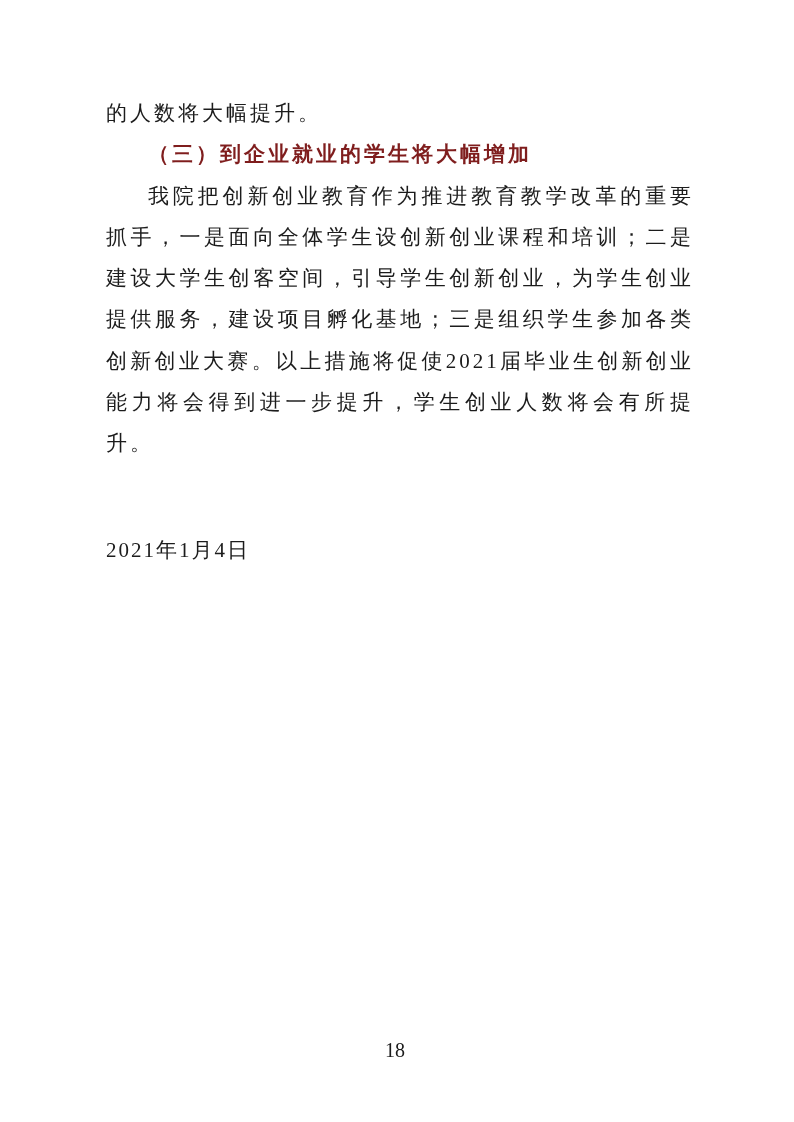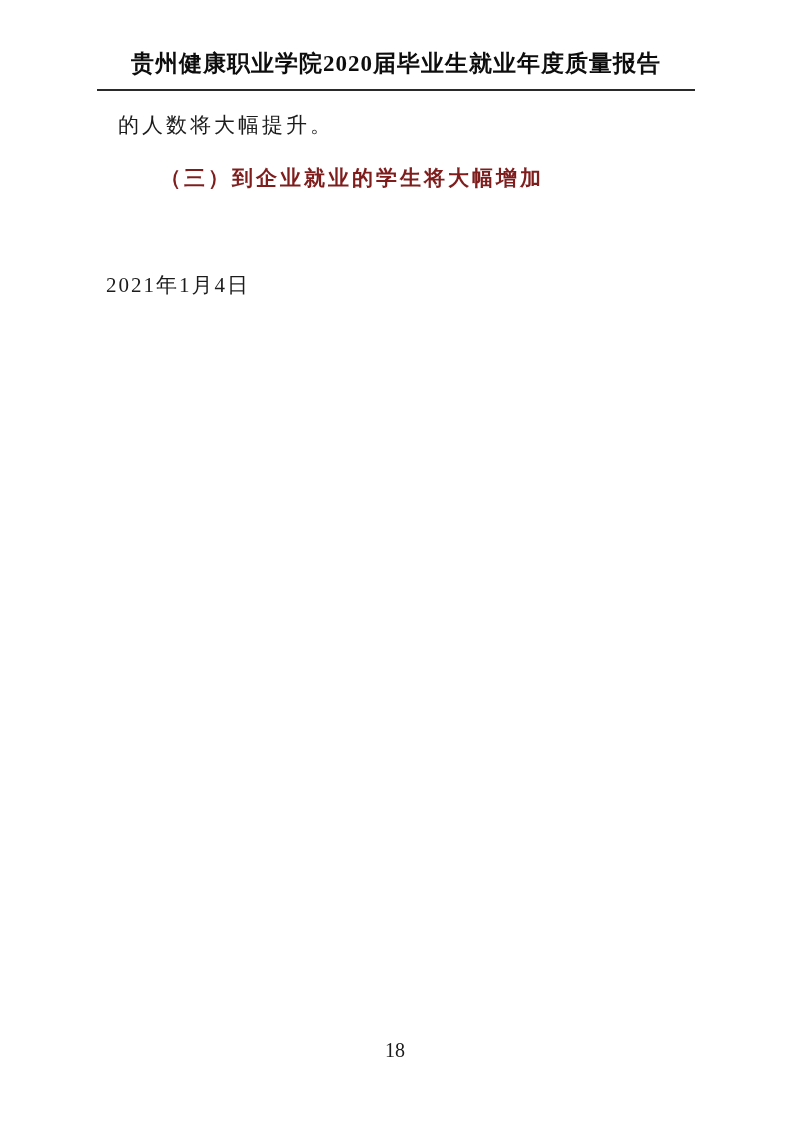--- a/index.html
+++ b/index.html
@@ -39,21 +39,21 @@
     top: 93px;
     left: 106px;
     width: 588px;
     font-size: 21px;
     line-height: 41.3px;
     letter-spacing: 3px;
     text-align: justify;
     text-justify: inter-character;
   }
   .body-text p, .body-text h3 {
-    margin: 12px;
+    margin: 0;
     padding: 0;
   }
   .para-cont {
     text-indent: 0;
   }
   .section-heading {
     font-size: 21px;
     font-weight: bold;
     color: #7f1d1d;
     text-indent: 2em;
@@ -75,31 +75,29 @@
     text-align: center;
     font-size: 20px;
     color: #1c1c1c;
   }
 </style>
 </head>
 <body>
 
 <div class="page">
 
-  <div class="header">
-    <div class="header-title">贵州健康职业学院2020届毕业生就业年度质量报告</div>
-  </div>
 
   <div class="body-text">
     <p class="para-cont">的人数将大幅提升。</p>
 
     <h3 class="section-heading">（三）到企业就业的学生将大幅增加</h3>
 
 
 
+    <p class="para">我院把创新创业教育作为推进教育教学改革的重要抓手，一是面向全体学生设创新创业课程和培训；二是建设大学生创客空间，引导学生创新创业，为学生创业提供服务，建设项目孵化基地；三是组织学生参加各类创新创业大赛。以上措施将促使2021届毕业生创新创业能力将会得到进一步提升，学生创业人数将会有所提升。</p>
 
     <div class="date-line">2021年1月4日</div>
   </div>
 
   <div class="footer">
     <span>18</span>
   </div>
 
 </div>
 

